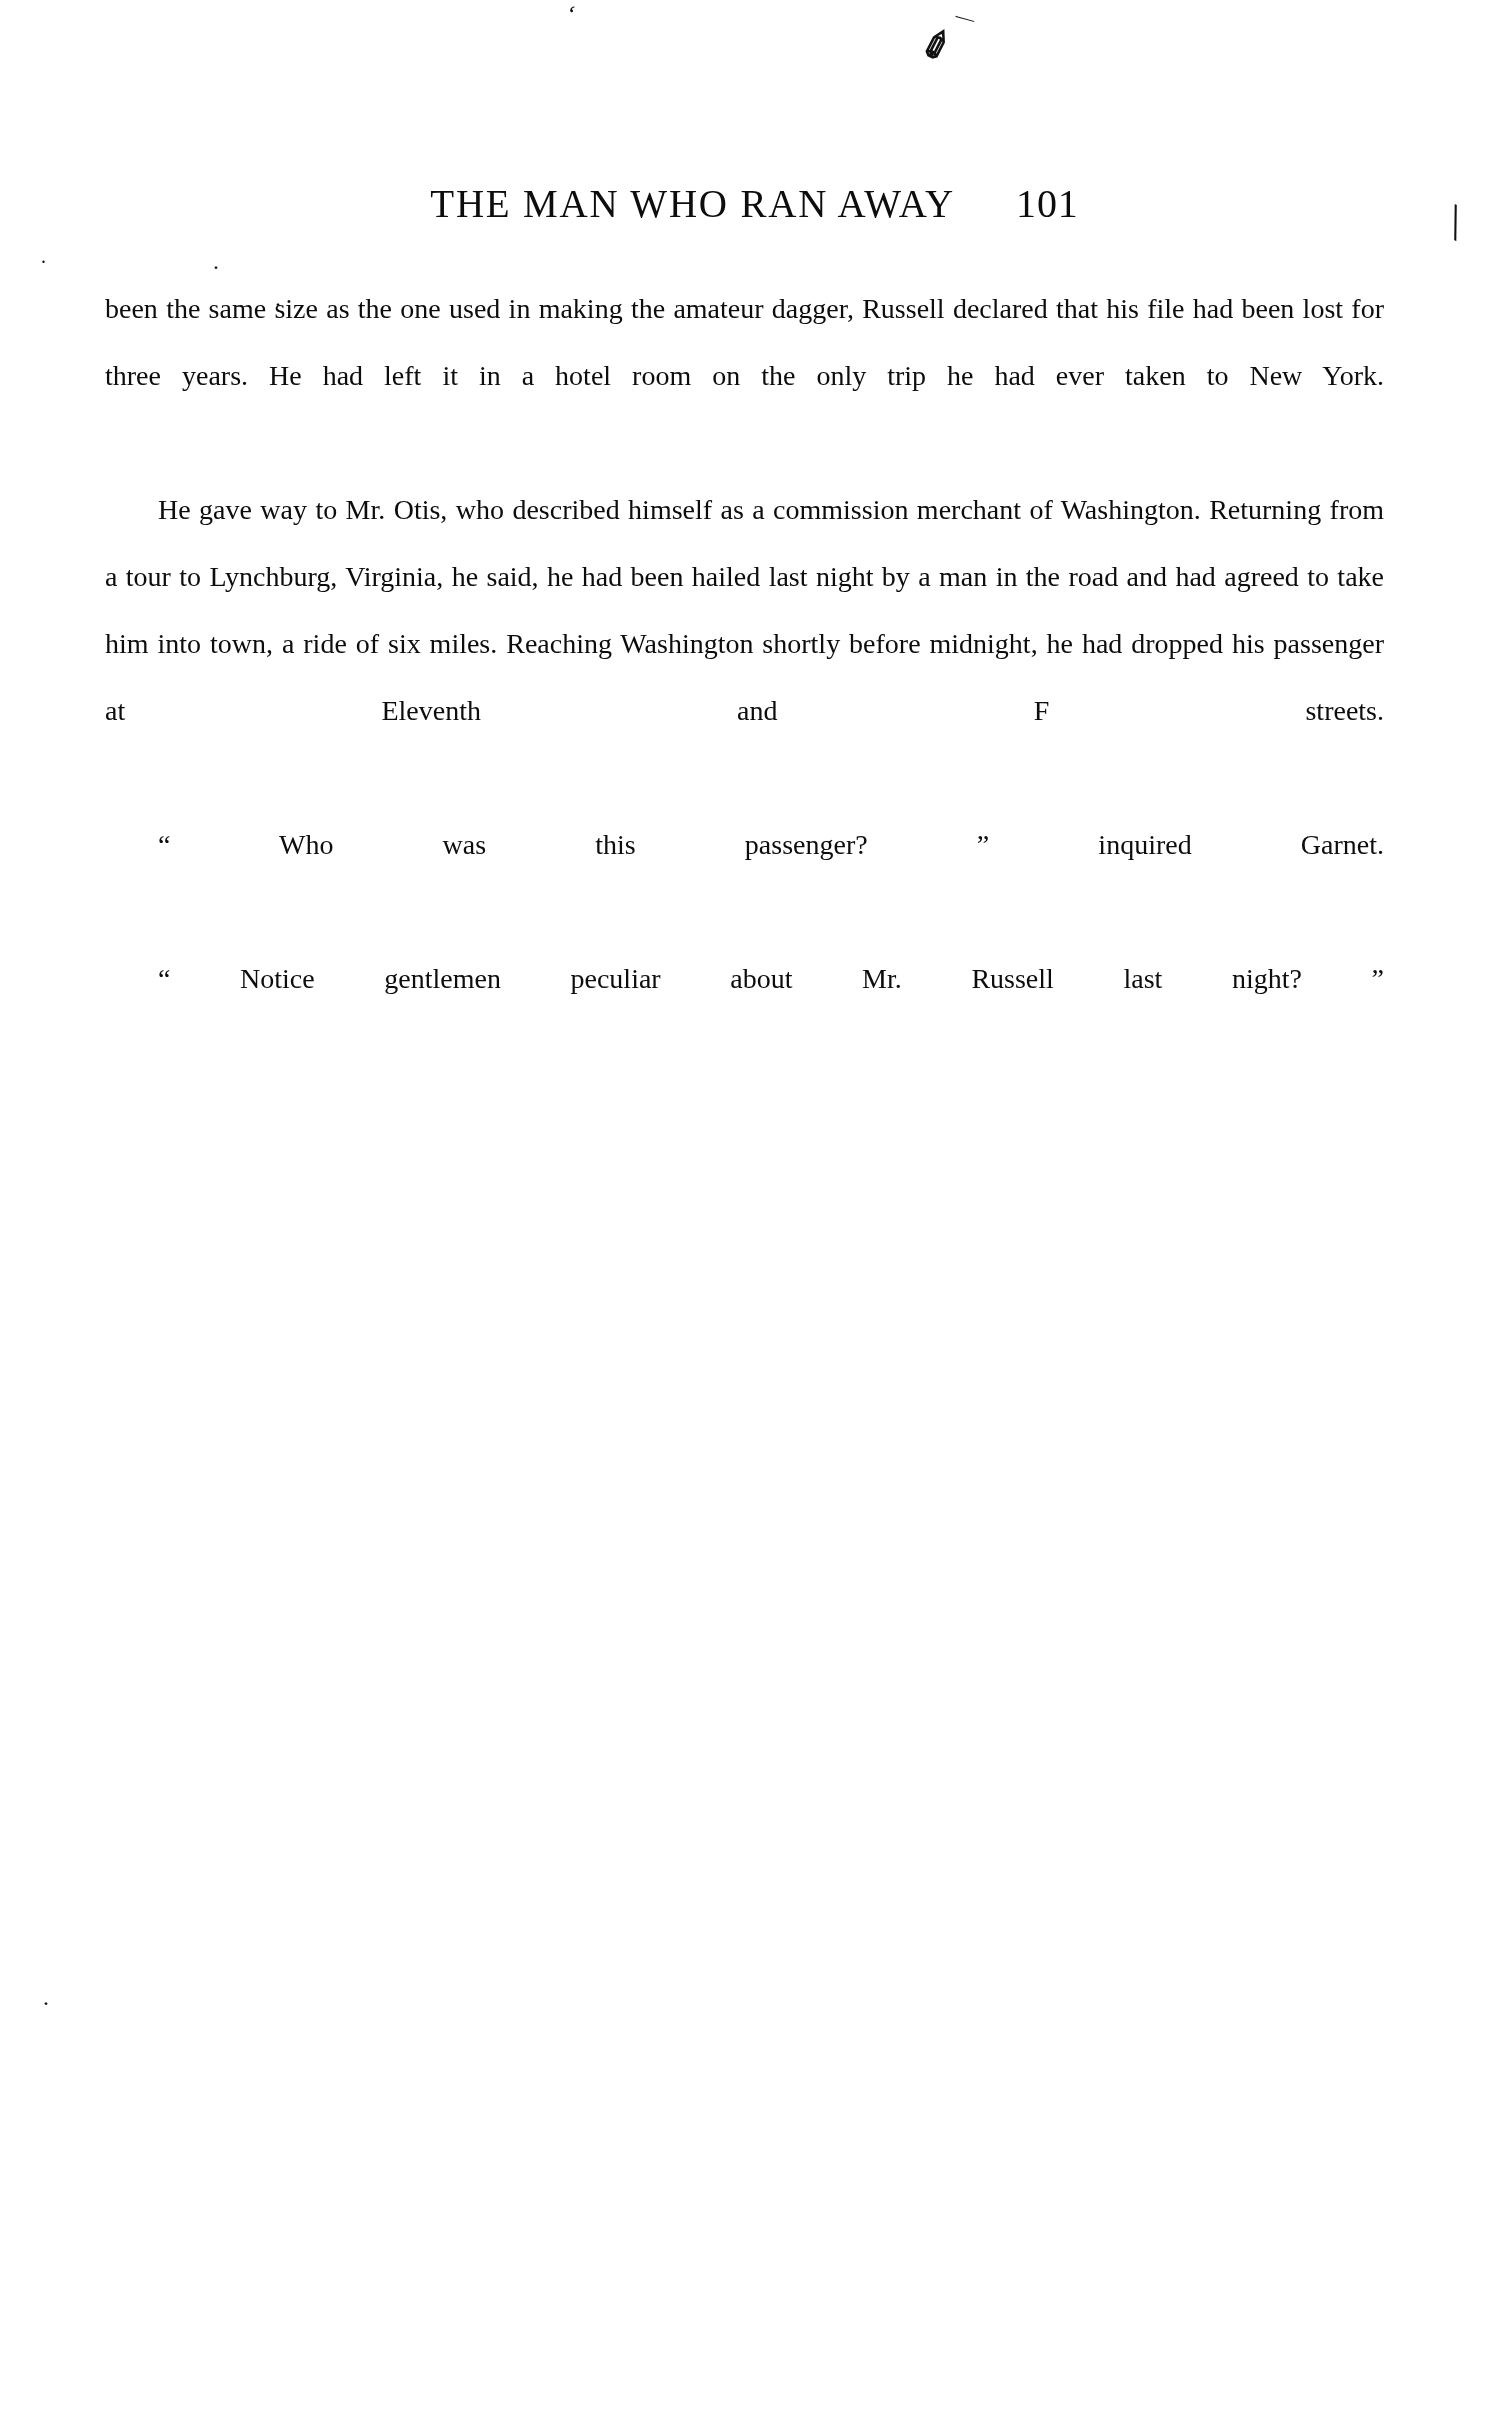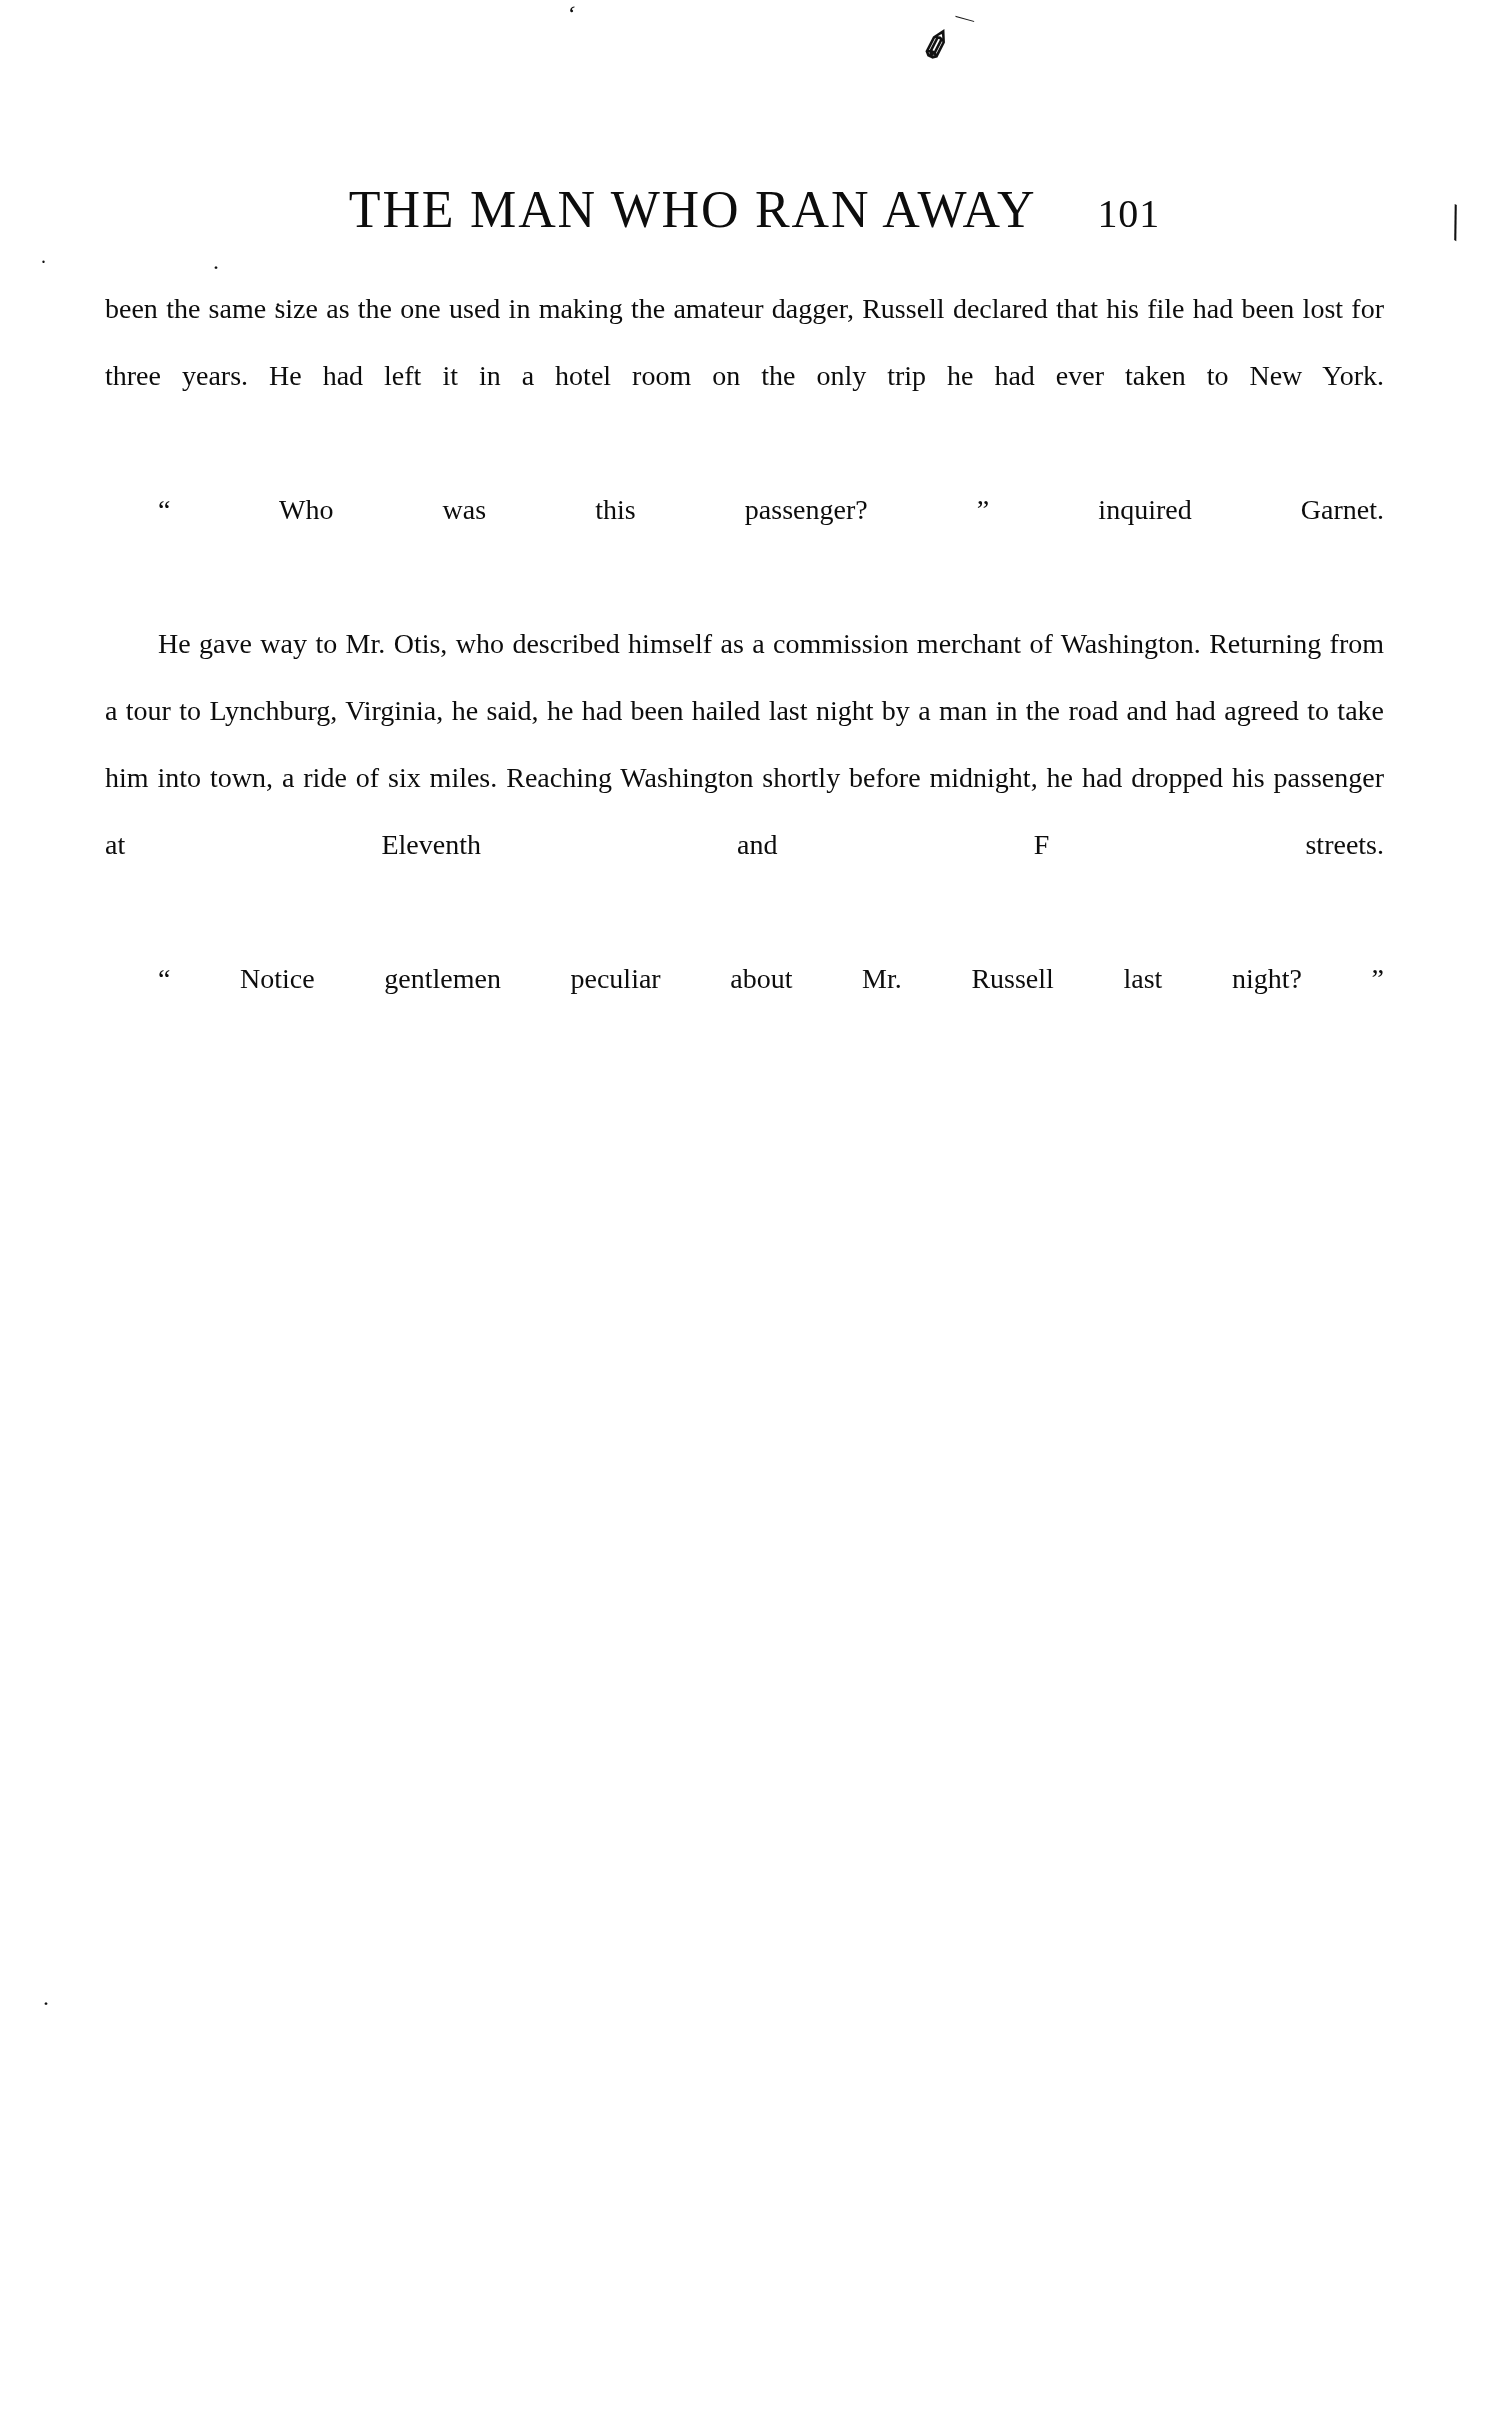--- a/index.html
+++ b/index.html
@@ -73,21 +73,21 @@
   .header {
     position: absolute;
     left: 0;
     right: 0;
     top: 180px;
     display: flex;
     justify-content: center;
     align-items: baseline;
   }
   .header-title {
-    font-size: 52px;
+    font-size: 39px;
     letter-spacing: 1.8px;
     font-weight: 400;
     white-space: nowrap;
   }
   .header-page {
     font-size: 40px;
     margin-left: 61px;
     letter-spacing: 0.9px;
   }
 
@@ -130,19 +130,19 @@
   <span class="mark mark-left-dot3">.</span>
   <span class="mark mark-left-dot4">.</span>
 
   <div class="header">
     <span class="header-title">THE MAN WHO RAN AWAY</span>
     <span class="header-page">101</span>
   </div>
 
   <div class="body-text">
     <p>been the same size as the one used in making the amateur dagger, Russell declared that his file had been lost for three years. He had left it in a hotel room on the only trip he had ever taken to New York.</p>
+    <p class="indent">He gave way to Mr. Otis, who described him­self as a commission merchant of Washington. Returning from a tour to Lynchburg, Virginia, he said, he had been hailed last night by a man in the road and had agreed to take him into town, a ride of six miles. Reaching Washington shortly before midnight, he had dropped his pas­senger at Eleventh and F streets.</p>
     <p class="indent">“ Who was this passenger? ” inquired Garnet.</p>
-    <p class="indent">He gave way to Mr. Otis, who described him­self as a commission merchant of Washington. Returning from a tour to Lynchburg, Virginia, he said, he had been hailed last night by a man in the road and had agreed to take him into town, a ride of six miles. Reaching Washington shortly before midnight, he had dropped his pas­senger at Eleventh and F streets.</p>
     <p class="indent">“ Notice gentlemen peculiar about Mr. Russell last night? ”</p>
   </div>
 
 </div>
 
 
 </body></html>

